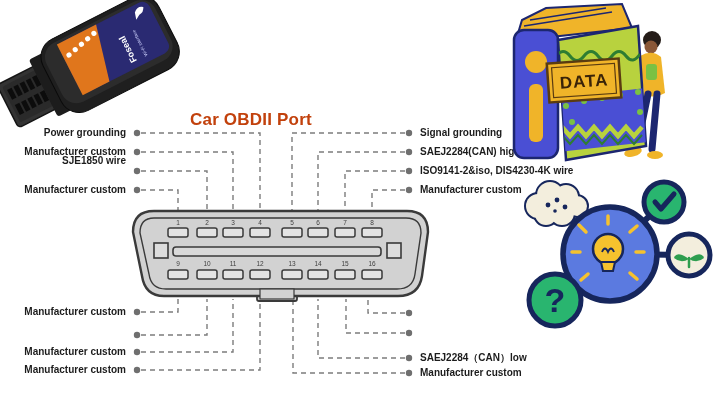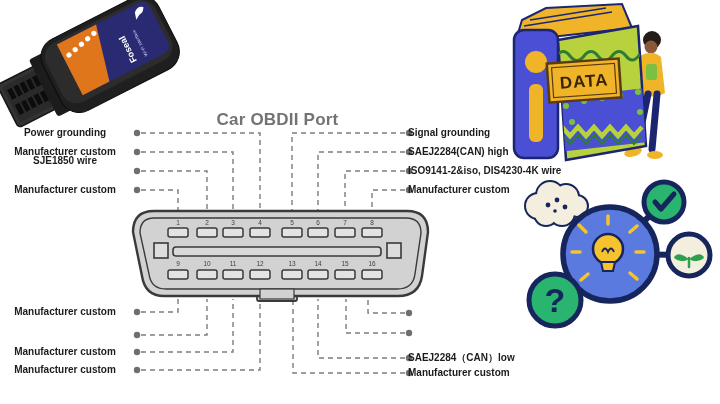--- a/index.html
+++ b/index.html
@@ -1,29 +1,29 @@
 <!DOCTYPE html>
 <html><head>
 <meta charset="utf-8">
 <style>
   html,body{margin:0;padding:0;background:#ffffff;}
   .canvas{
     position:relative;width:720px;height:404px;background:#ffffff;overflow:hidden;
     font-family:"Liberation Sans",sans-serif;
   }
   .page-title{
-    position:absolute;left:190px;top:110px;width:175px;text-align:center;
-    font-size:17px;font-weight:bold;color:#737373;letter-spacing:.2px;
+    position:absolute;left:190px;top:110px;width:175px;
+    font-size:17px;font-weight:bold;color:#c2410c;letter-spacing:.2px;
   }
   .pin-label{
     position:absolute;height:14px;line-height:14px;font-size:10px;font-weight:700;
     color:#1c1c1c;white-space:nowrap;
   }
-  .pin-label.left{left:4px;width:122px;text-align:center;}
-  .pin-label.right{left:408px;text-align:left;}
+  .pin-label.left{left:4px;width:122px;text-align:right;}
+  .pin-label.right{left:420px;text-align:left;}
   svg{position:absolute;display:block;}
   svg text{font-family:"Liberation Sans",sans-serif;}
 </style>
 </head>
 <body>
 
 <div class="canvas">
 
   <svg style="left:0;top:0" width="720" height="404" viewBox="0 0 720 404">
 

